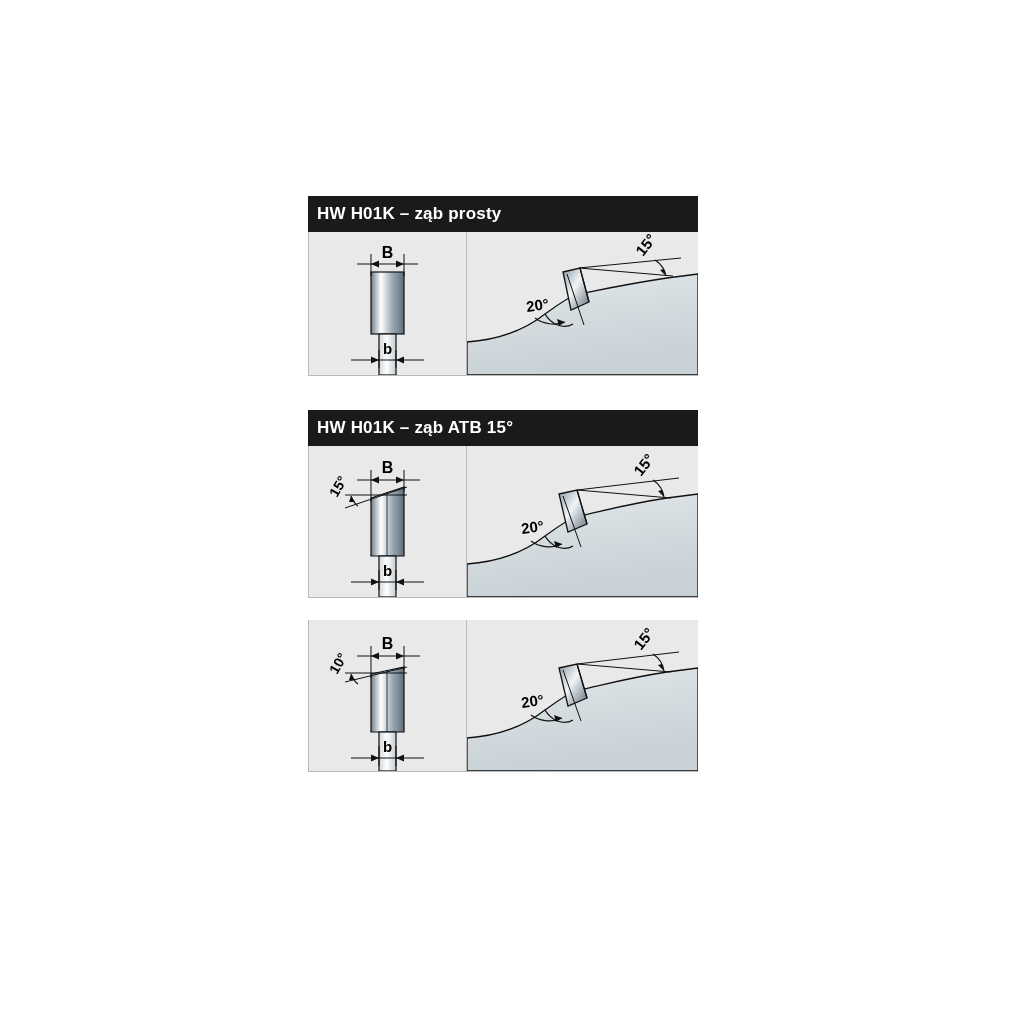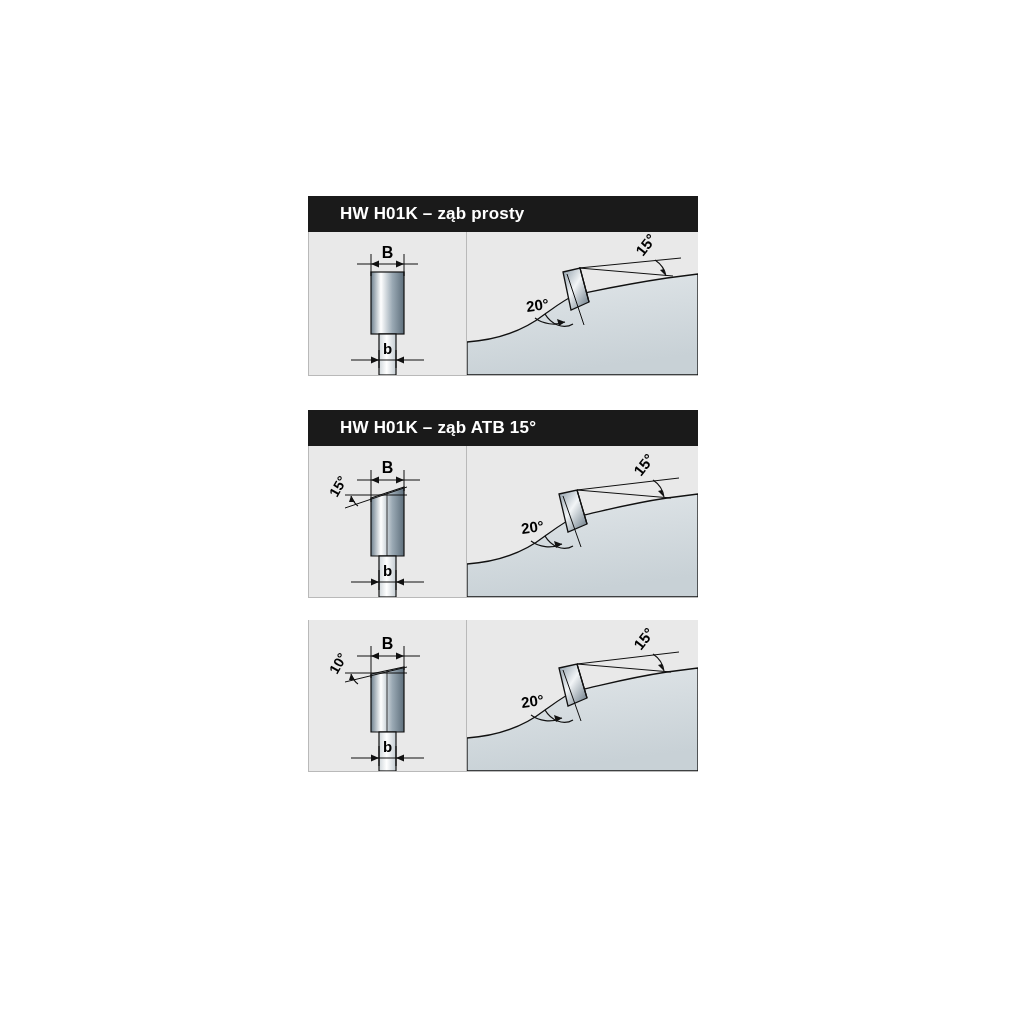--- a/index.html
+++ b/index.html
@@ -23,21 +23,21 @@
   .panel {
     position: absolute;
     width: 390px;
   }
   .panel-header {
     background: #1a1a1a;
     color: #ffffff;
     height: 36px;
     display: flex;
     align-items: center;
-    padding-left: 32px;
+    padding-left: 9px;
     box-sizing: border-box;
     font-size: 17px;
     font-weight: bold;
     letter-spacing: 0.2px;
   }
   .panel-header .star {
     font-size: 19px;
     margin-left: 7px;
     line-height: 1;
     position: relative;

